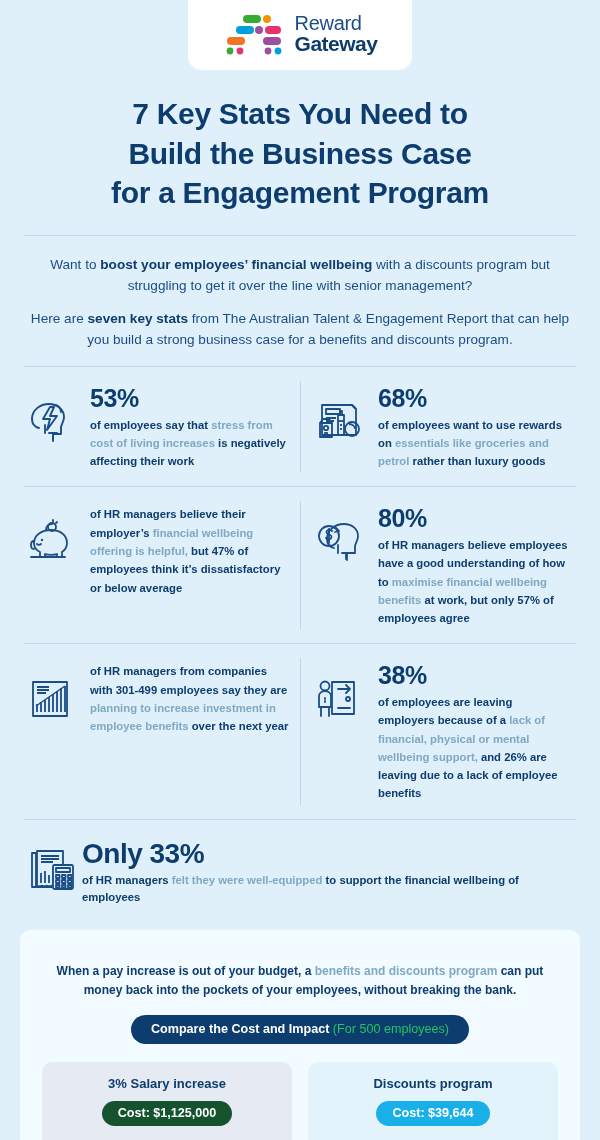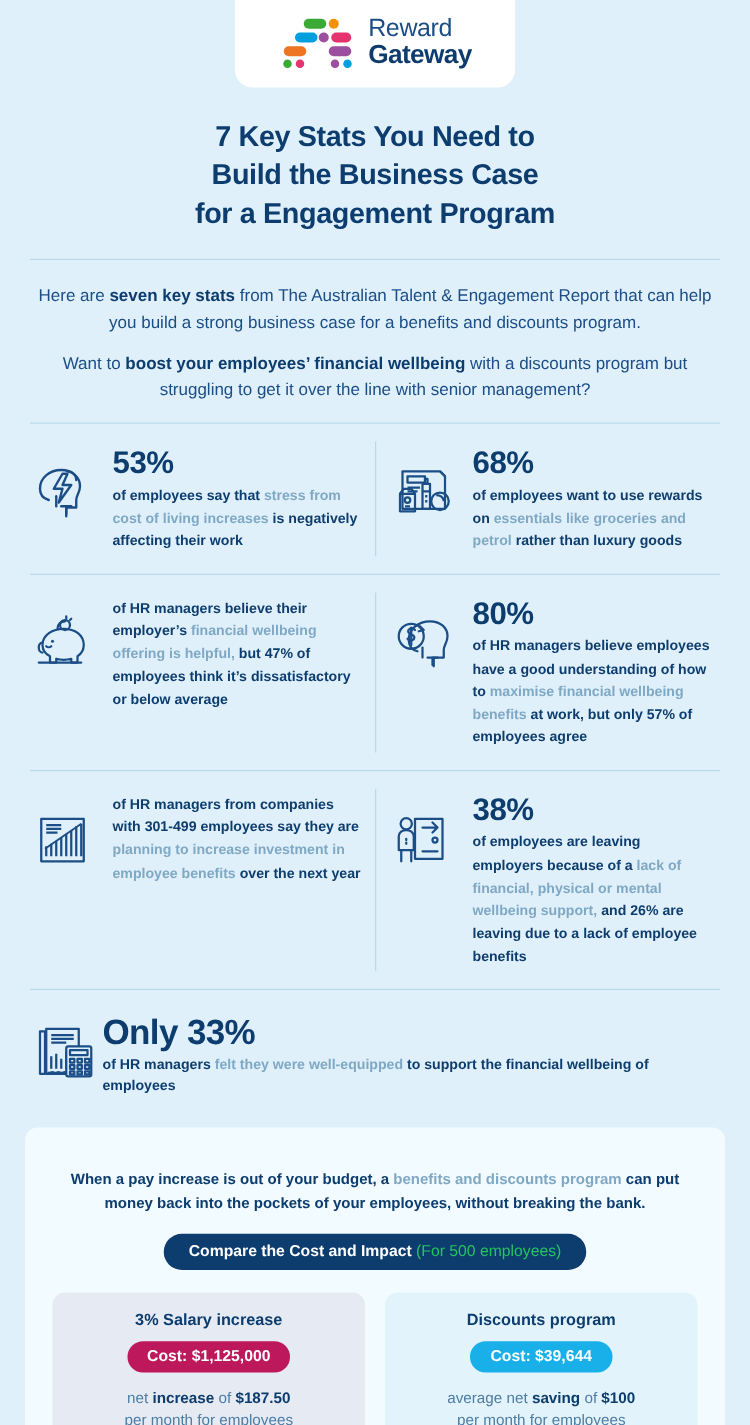--- a/index.html
+++ b/index.html
@@ -26,21 +26,21 @@
   .logo-mark { width: 62px; height: 42px; flex: none; }
   .logo-words { line-height: 1.02; }
   .logo-words .l1 { font-size: 20px; color: #1b4d86; font-weight: 400; letter-spacing: -0.3px; }
   .logo-words .l2 { font-size: 21px; color: #0d3c6e; font-weight: bold; letter-spacing: -0.5px; }
 
   
   .title {
     text-align: center;
     color: #0d3c6e;
     font-weight: bold;
-    font-size: 23px;
+    font-size: 30px;
     line-height: 1.32;
     letter-spacing: -0.3px;
     padding: 24px 60px 0 60px;
   }
 
   
   .rule { height: 1px; background: #bcd9ea; margin: 0 24px; }
   .intro { padding: 18px 28px 16px 28px; text-align: center; }
   .intro p {
     color: #1b4d86;
@@ -107,21 +107,21 @@
   .boxes { display: flex; gap: 16px; margin-top: 18px; }
   .box { flex: 1; border-radius: 10px; padding: 14px 10px 16px 10px; }
   .box.salary { background: #e5eaf3; }
   .box.discount { background: #e2f3fc; }
   .box-title { font-size: 13px; font-weight: bold; color: #0d3c6e; }
   .box-cost {
     display: inline-block; border-radius: 14px;
     padding: 5px 16px 6px 16px; margin-top: 10px;
     font-size: 12.6px; color: #ffffff; font-weight: bold;
   }
-  .box.salary .box-cost { background: #be185d; }
+  .box.salary .box-cost { background: #14532d; }
   .box.discount .box-cost { background: #19b0ea; }
   .box-note { margin-top: 12px; font-size: 12.2px; line-height: 1.45; color: #4d7da3; }
   .box-note b { color: #0d3c6e; font-weight: bold; }
 </style>
 </head>
 <body>
 
 <div class="page">
 
   <div class="logo-band">
@@ -152,24 +152,24 @@
     <div>7 Key Stats You Need to</div>
     <div>Build the Business Case</div>
     <div>for a Engagement Program</div>
   </div>
 
   <div style="height:22px"></div>
   <div class="rule"></div>
 
   <div class="intro">
     <p>
-      <span>Here are </span><b>seven key stats</b><span> from The Australian Talent &amp; Engagement Report that can help you build a strong business case for a benefits and discounts program.</span>
+      <span>Want to </span><b>boost your employees’ financial wellbeing</b><span> with a discounts program but struggling to get it over the line with senior management?</span>
     </p>
     <p>
-      <span>Want to </span><b>boost your employees’ financial wellbeing</b><span> with a discounts program but struggling to get it over the line with senior management?</span>
+      <span>Here are </span><b>seven key stats</b><span> from The Australian Talent &amp; Engagement Report that can help you build a strong business case for a benefits and discounts program.</span>
     </p>
   </div>
 
   <div class="rule"></div>
 
   <div class="stat-row">
     <div class="vdiv"></div>
     <div class="stat-cell">
       <div class="stat-icon">
         <svg viewBox="0 0 52 50" width="52" height="50" fill="none" stroke="#1b4d86" stroke-width="1.9" stroke-linecap="round" stroke-linejoin="round">

